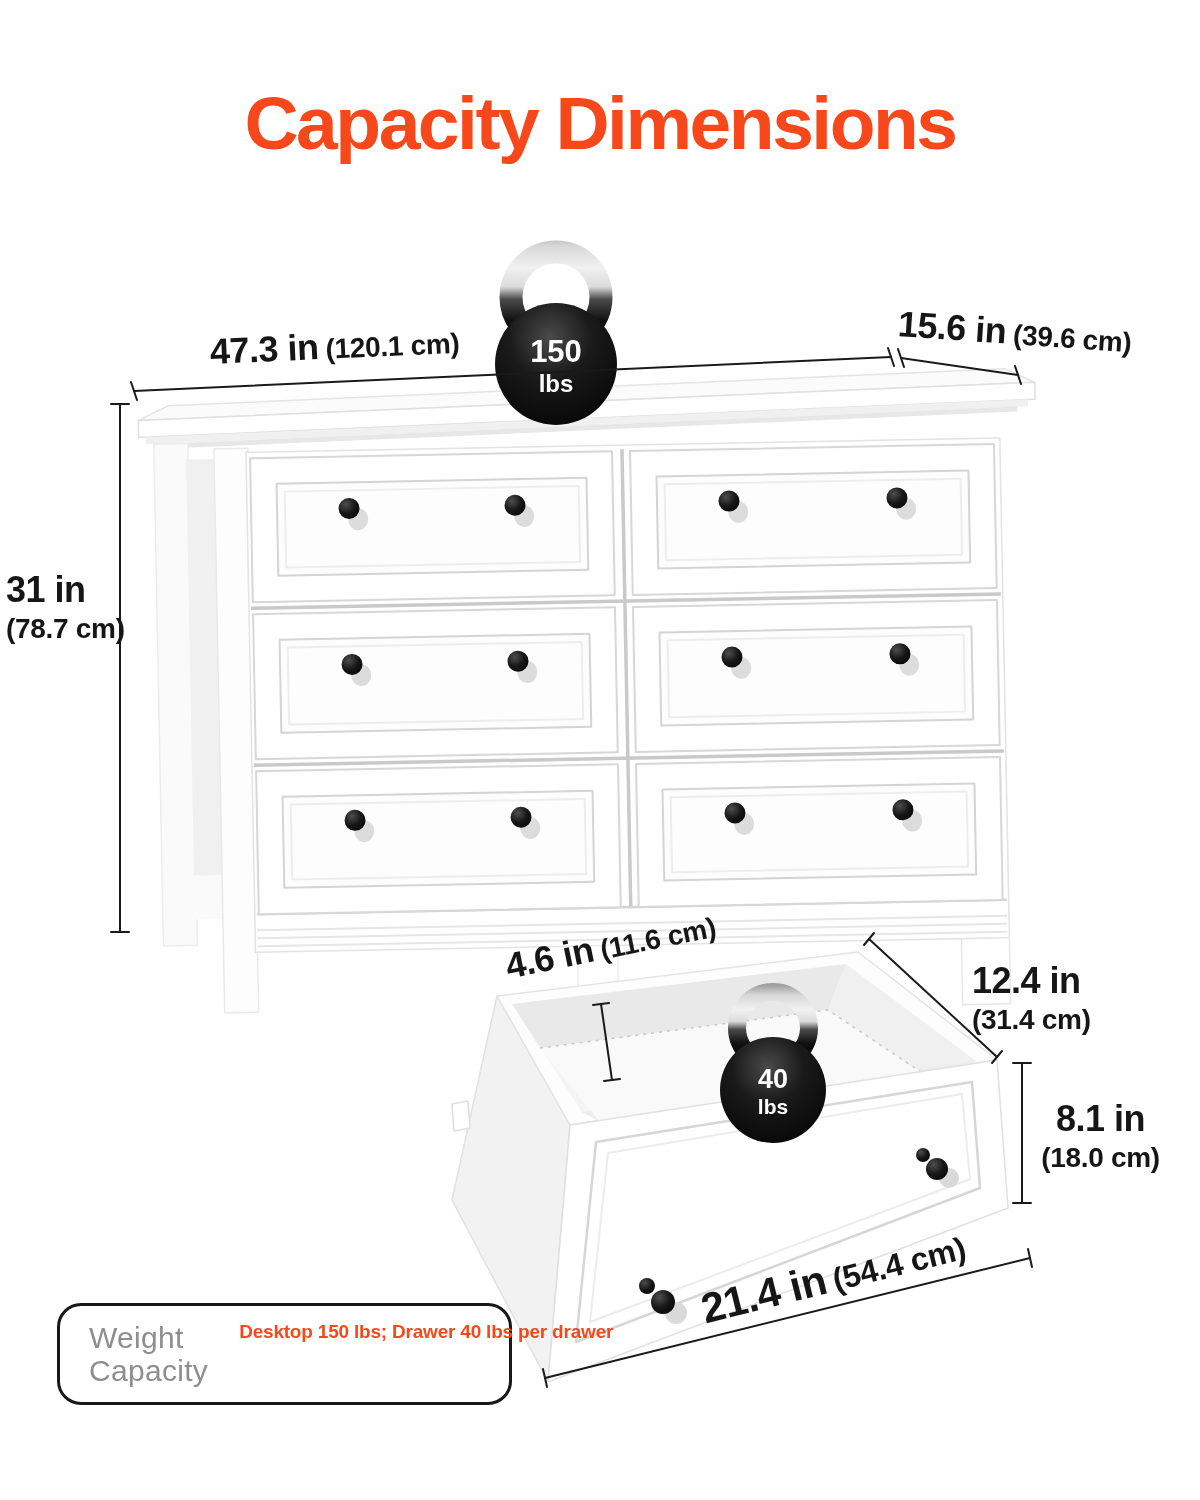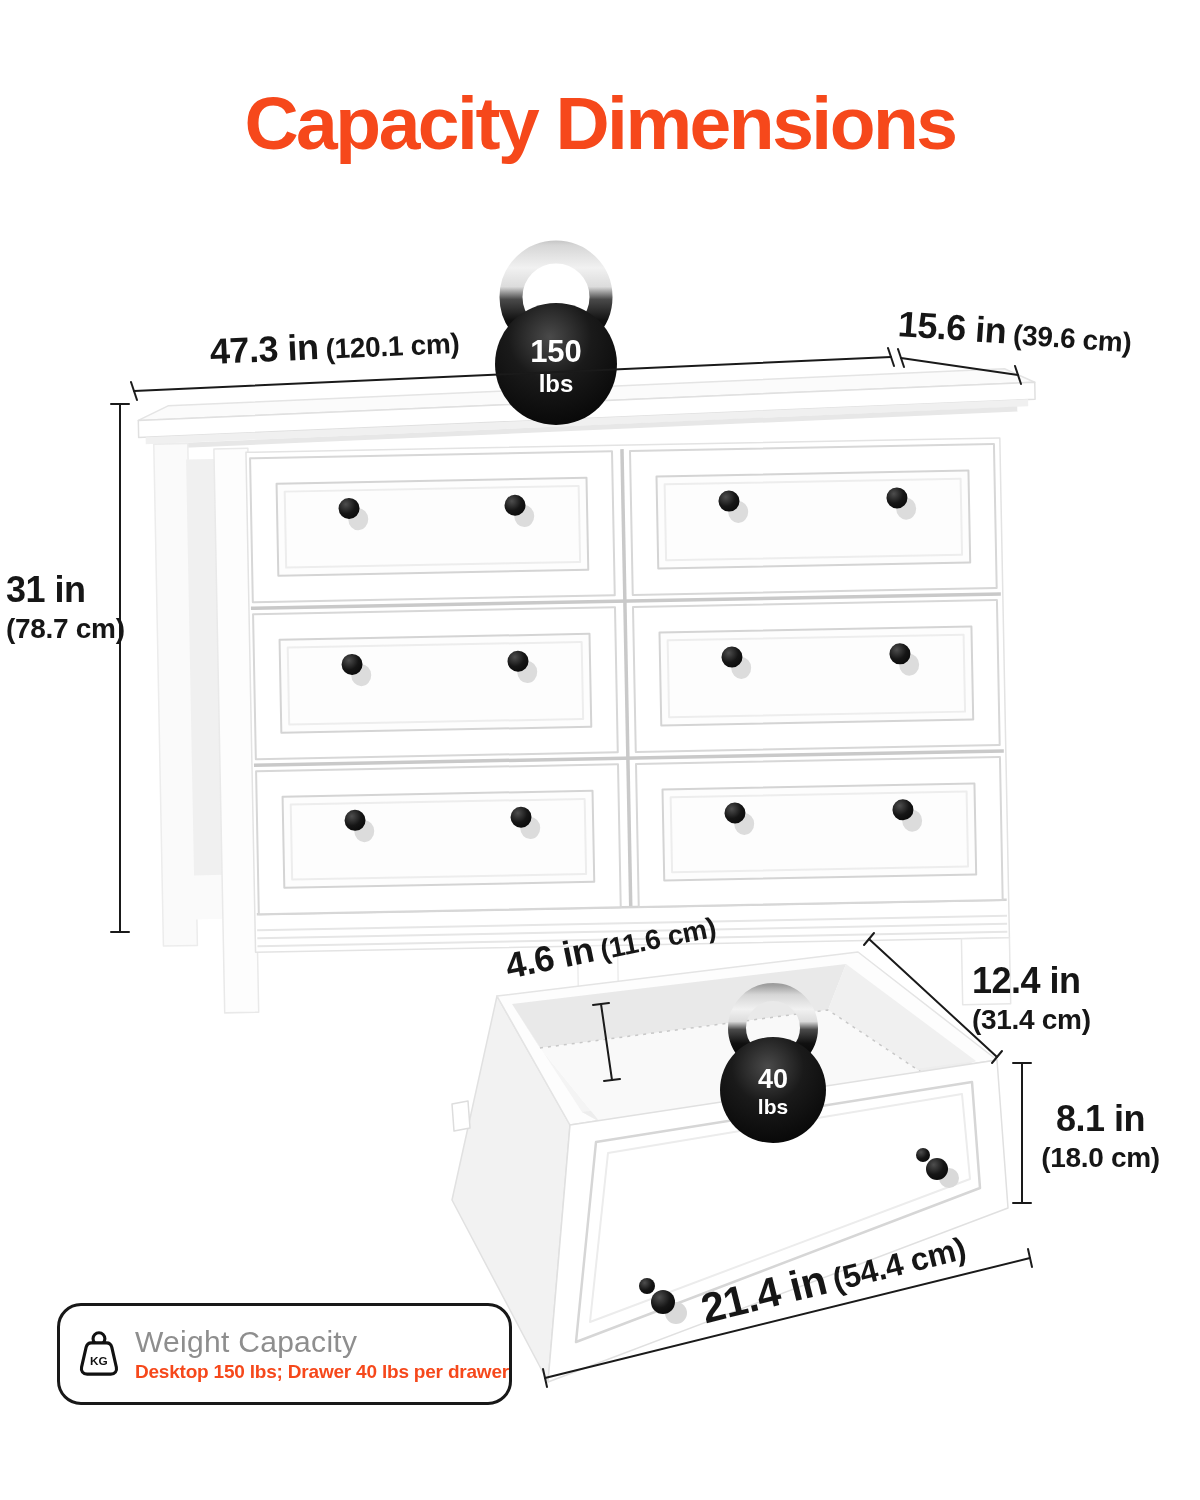--- a/index.html
+++ b/index.html
@@ -23,23 +23,23 @@
   .dim-stack .big{display:block;font-size:36px;line-height:42px;letter-spacing:-0.5px;}
   .dim-stack .small{display:block;font-size:28px;line-height:36px;letter-spacing:-0.3px;}
   .rot{transform-origin:left center;}
   #label-drawer-width .big{font-size:42px;}
   #label-drawer-width .small{font-size:32px;}
   .capacity-badge{
     position:absolute;left:57px;top:1303px;width:455px;height:102px;
     border:3px solid #181818;border-radius:24px;box-sizing:border-box;
     display:flex;align-items:center;padding-left:16px;gap:13px;background:#ffffff;
   }
-  .capacity-text{display:flex;flex-direction:column;gap:3px;}
+  .capacity-text{display:flex;flex-direction:row;gap:3px;}
   .capacity-title{font-size:30px;color:#8E8E8E;font-weight:400;letter-spacing:0.3px;line-height:1.1;}
-  .capacity-detail{font-size:19px;font-weight:700;color:#F6481B;letter-spacing:-0.2px;line-height:1.2;white-space:nowrap;}
+  .capacity-detail{font-size:19px;font-weight:700;color:#F6481B;letter-spacing:-0.2px;line-height:1.2;white-space:nowrap;margin-left:28px;}
   .kb-text{fill:#ffffff;font-family:"Liberation Sans",sans-serif;font-weight:700;text-anchor:middle;}
 </style>
 </head>
 <body>
 
 <div id="stage">
 
 <svg id="art" width="1200" height="1500" viewBox="0 0 1200 1500">
   <defs>
     <linearGradient id="kbH1" gradientUnits="userSpaceOnUse" x1="0" y1="230" x2="0" y2="356">

